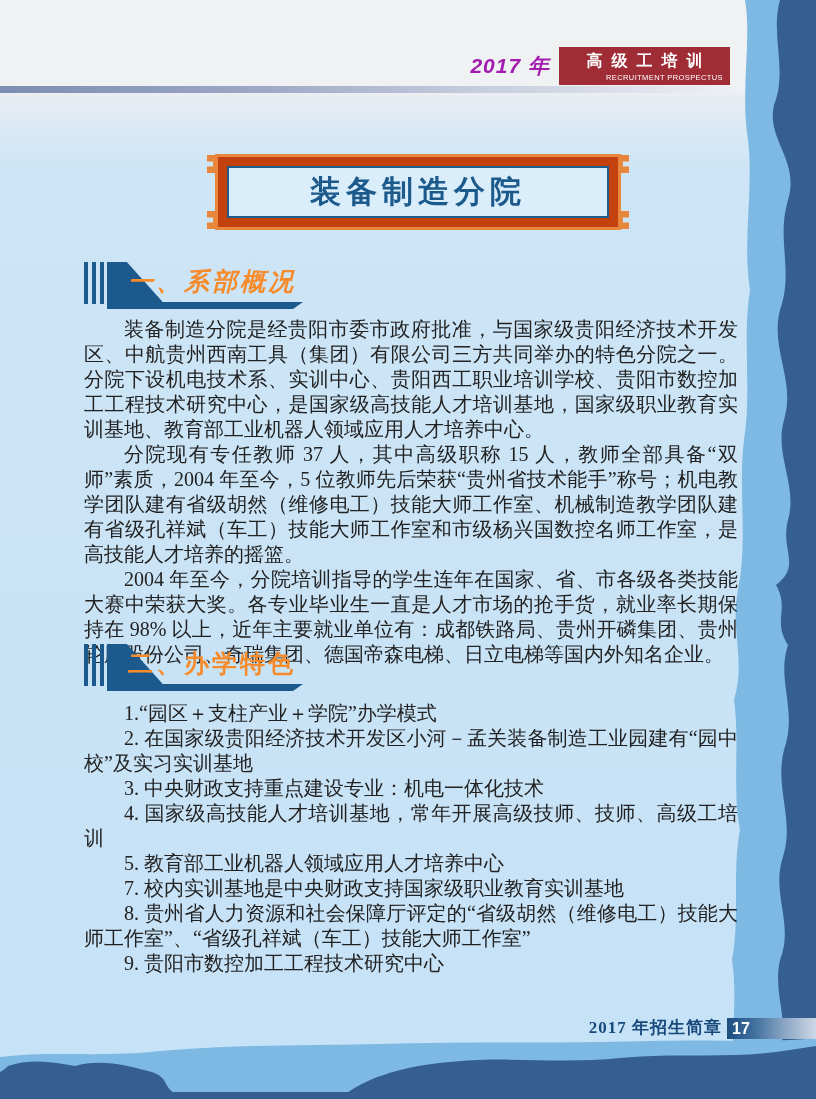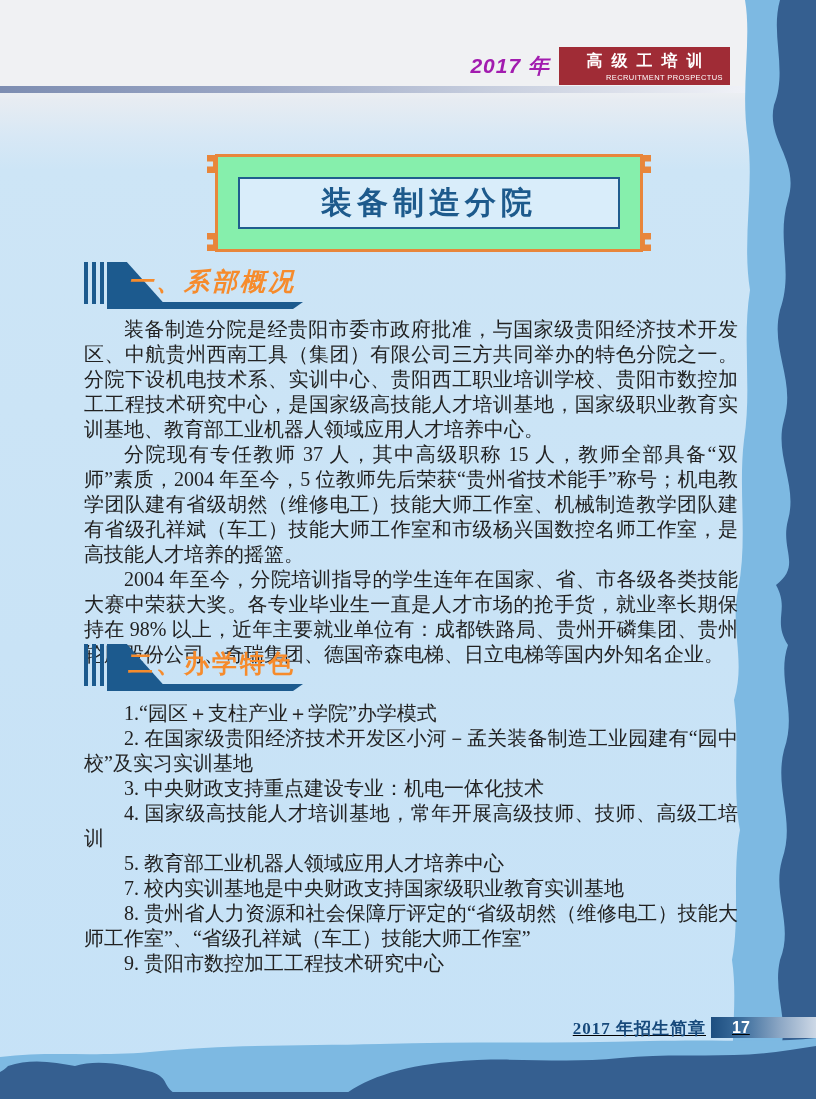--- a/index.html
+++ b/index.html
@@ -13,21 +13,21 @@
   .masthead{position:absolute;top:47px;right:86px;display:flex;align-items:center;gap:9px;z-index:3;}
   .year{font-family:"Liberation Sans","DejaVu Sans",sans-serif;font-weight:bold;font-style:italic;
         font-size:21px;color:#a21caf;letter-spacing:1px;}
   .banner{background:#a02c36;color:#fff;text-align:center;padding:4px 7px 3px 7px;min-width:108px;}
   .banner .t1{font-family:"Liberation Sans","DejaVu Sans",sans-serif;font-weight:bold;
         font-size:16px;letter-spacing:9px;margin-right:-9px;white-space:nowrap;}
   .banner .t2{font-family:"Liberation Sans","DejaVu Sans",sans-serif;font-size:7.5px;
         letter-spacing:0.4px;margin-top:1px;white-space:nowrap;padding-left:40px;}
   
   .titlebox{position:absolute;left:215px;top:154px;width:382px;z-index:3;
-        border:3px solid #e8863b;background:#86efac;padding:20px;}
+        border:3px solid #e8863b;background:#c2410c;padding:9px;}
   .titlebox .inner{border:2px solid #205d8e;background:#d9edfa;text-align:center;
         height:48px;line-height:48px;font-size:31px;font-weight:bold;color:#1d5a8c;
         letter-spacing:5px;}
   .corner{position:absolute;width:11px;height:18px;background:#e8863b;z-index:4;}
   .corner.left{clip-path:polygon(0 0,100% 0,100% 100%,0 100%,0 64%,55% 64%,55% 36%,0 36%);}
   .corner.right{clip-path:polygon(0 0,100% 0,100% 36%,45% 36%,45% 64%,100% 64%,100% 100%,0 100%);}
   .c-tl{left:-11px;top:-2px;} .c-bl{left:-11px;bottom:-2px;}
   .c-tr{right:-11px;top:-2px;} .c-br{right:-11px;bottom:-2px;}
   
   .sechead{position:absolute;left:84px;width:620px;height:48px;z-index:3;}
@@ -36,25 +36,25 @@
         clip-path:polygon(0 0,32% 0,100% 100%,0 100%);}
   .sh-under{position:absolute;left:23px;top:40px;width:196px;height:7px;background:#1c5a8e;
         clip-path:polygon(0 0,100% 0,calc(100% - 10px) 100%,0 100%);}
   .sh-text{position:absolute;left:44px;top:3px;font-family:"Liberation Sans","DejaVu Sans",sans-serif;
         font-weight:bold;font-size:25px;color:#f68b2c;letter-spacing:3px;white-space:nowrap;}
   
   .bodyblock{position:absolute;left:84px;width:654px;z-index:3;color:#222;
         font-size:20px;line-height:25px;text-align:justify;}
   .bodyblock p{margin:0;text-indent:2em;}
   
-  .footer{position:absolute;top:1017px;right:0;height:22px;display:flex;align-items:flex-start;z-index:5;text-decoration:underline;}
+  .footer{position:absolute;top:1017px;right:0;height:22px;display:flex;align-items:flex-end;z-index:5;}
   .footer .flabel{color:#17497b;font-size:17px;font-weight:bold;letter-spacing:1px;margin-right:5px;}
   .footer .fbar{width:84px;height:21px;background:linear-gradient(to right,#1d4e80,#3e6f9e 30%,#8ba6c4 65%,#cdd8e6);
         color:#fff;font-family:"Liberation Sans","DejaVu Sans",sans-serif;font-weight:bold;
-        font-size:16px;line-height:21px;padding-left:21px;}
+        font-size:16px;line-height:21px;padding-left:5px;}
   .artlayer{position:absolute;inset:0;z-index:2;pointer-events:none;}
 </style>
 </head>
 <body>
 
 <svg class="artlayer" viewBox="0 0 816 1099" xmlns="http://www.w3.org/2000/svg">
 
   <path fill="#7db9e2" d="M745,0 C752,40 740,90 748,140 C754,190 742,240 750,290 C742,340 752,390 744,440 C738,490 748,540 738,590 C730,630 746,660 734,700 C740,740 732,790 740,830 C732,870 740,920 732,960 C738,1000 730,1040 734,1075 L736,1099 L816,1099 L816,0 Z"></path>
 
   <path fill="#355f90" d="M780,0 C770,35 788,70 774,105 C766,140 800,160 788,200 C776,240 794,270 780,310 C770,350 796,380 784,420 C774,455 798,485 788,520 C780,550 802,565 776,585 C790,610 772,620 788,645 C776,680 798,710 784,750 C774,790 796,820 782,860 C772,895 794,925 780,960 C772,995 792,1025 778,1055 C772,1075 780,1090 776,1099 L816,1099 L816,0 Z"></path>

